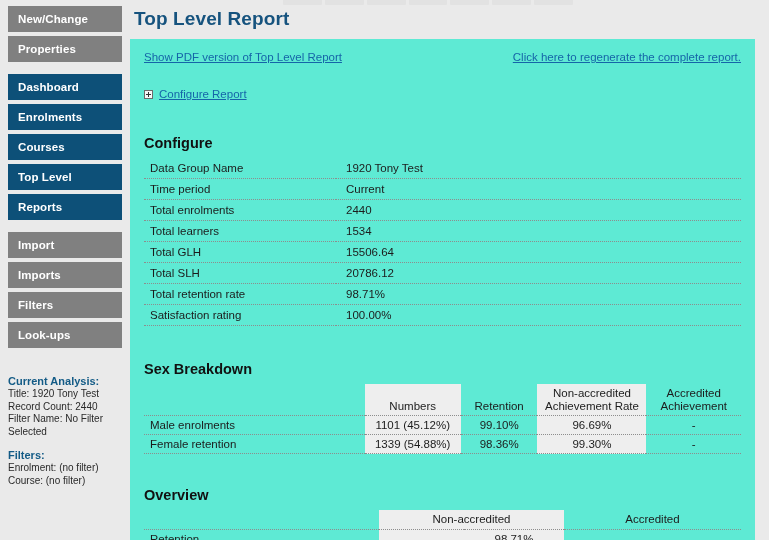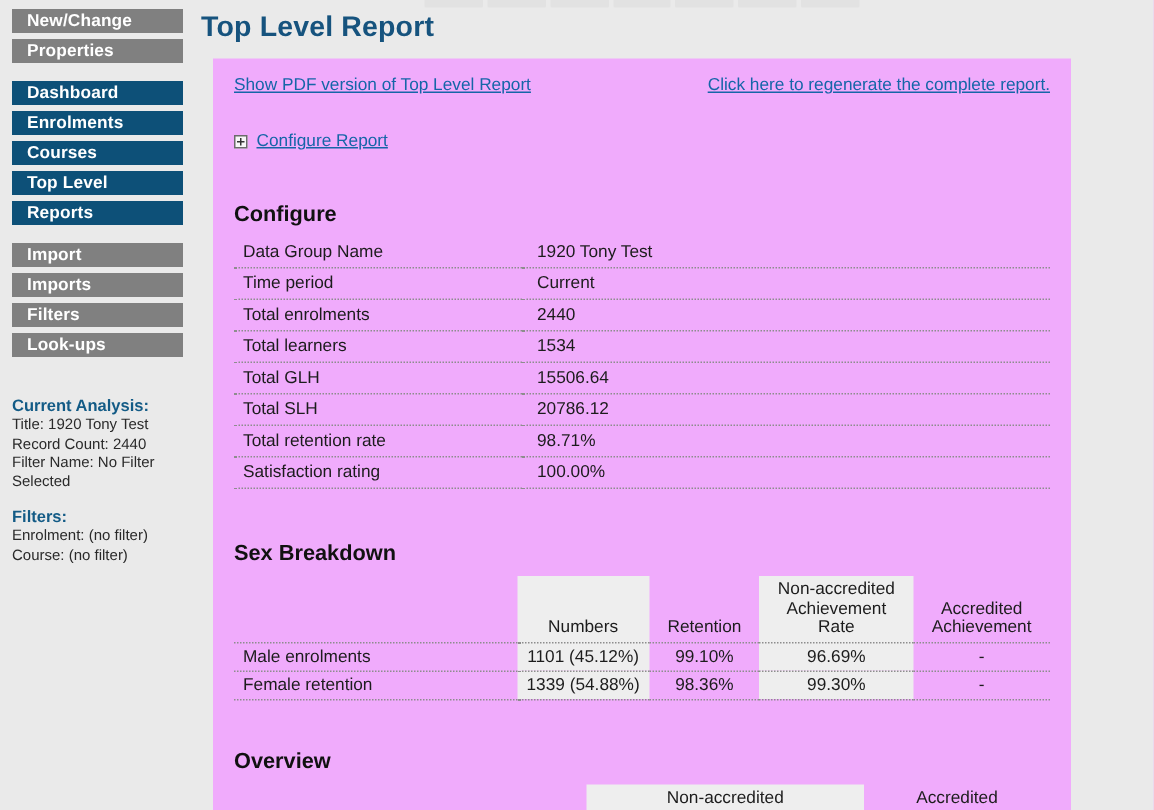--- a/index.html
+++ b/index.html
@@ -20,21 +20,21 @@
   .top-sliver span {
     flex: 1; background: #e2e2e2; border-radius: 0 0 1px 1px;
   }
 
   
   .sidebar {
     position: absolute; left: 0; top: 0; width: 130px; height: 540px;
     background: #eaeaea;
   }
   .nav-btn {
-    margin: 0 8px 4px 8px; height: 16px;
+    margin: 0 8px 4px 8px; height: 26px;
     display: flex; align-items: center;
     padding-left: 10px;
     color: #ffffff; font-size: 11.5px; font-weight: bold;
     letter-spacing: .1px;
     cursor: pointer; user-select: none;
   }
   .nav-btn.grey { background: #808080; }
   .nav-btn.blue { background: #0d5078; }
   .nav-gap { height: 8px; }
 
@@ -48,23 +48,22 @@
   }
   .info-spacer { height: 11px; }
 
   
   .main { position: absolute; left: 130px; top: 0; width: 639px; height: 540px; }
   .page-title {
     color: #16537e; font-size: 19px; font-weight: bold;
     padding: 8px 0 0 4px; letter-spacing: .1px;
   }
   .card {
-    position: absolute; left: 0; top: 39px; width: 572px; height: 501px;
-    background: #f0abfc;
-    margin-left: 12px;
+    position: absolute; left: 0; top: 39px; width: 625px; height: 501px;
+    background: #5eead4;
   }
   .card-inner { padding: 12px 14px 0 14px; }
 
   .link-row { display: flex; justify-content: space-between; align-items: baseline; }
   a.link {
     color: #1565a8; font-size: 11.5px; text-decoration: underline;
     cursor: pointer;
   }
   .configure-row {
     display: flex; align-items: center; gap: 6px; margin-top: 25px;

